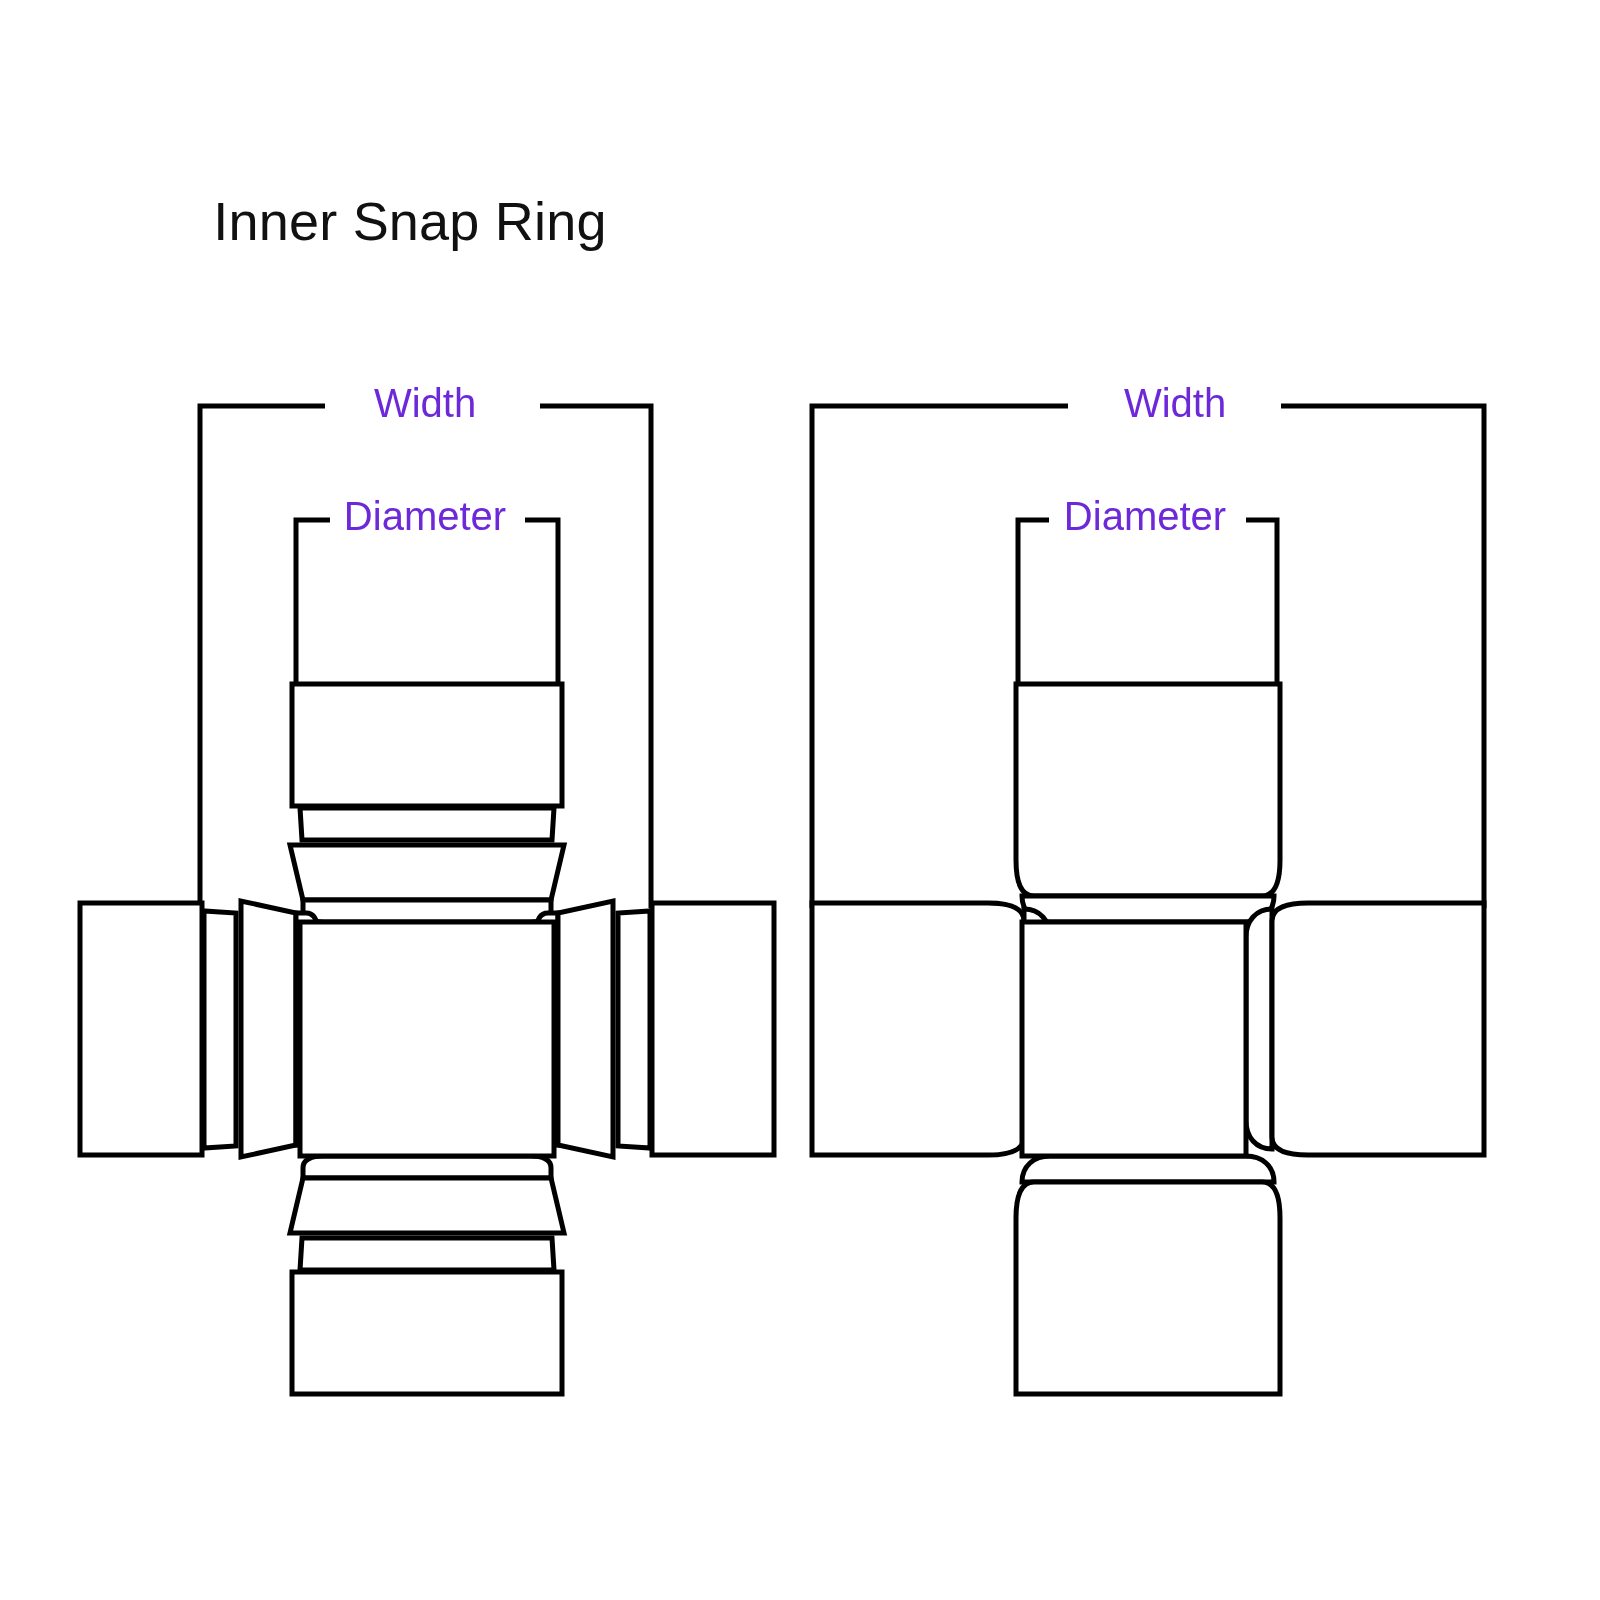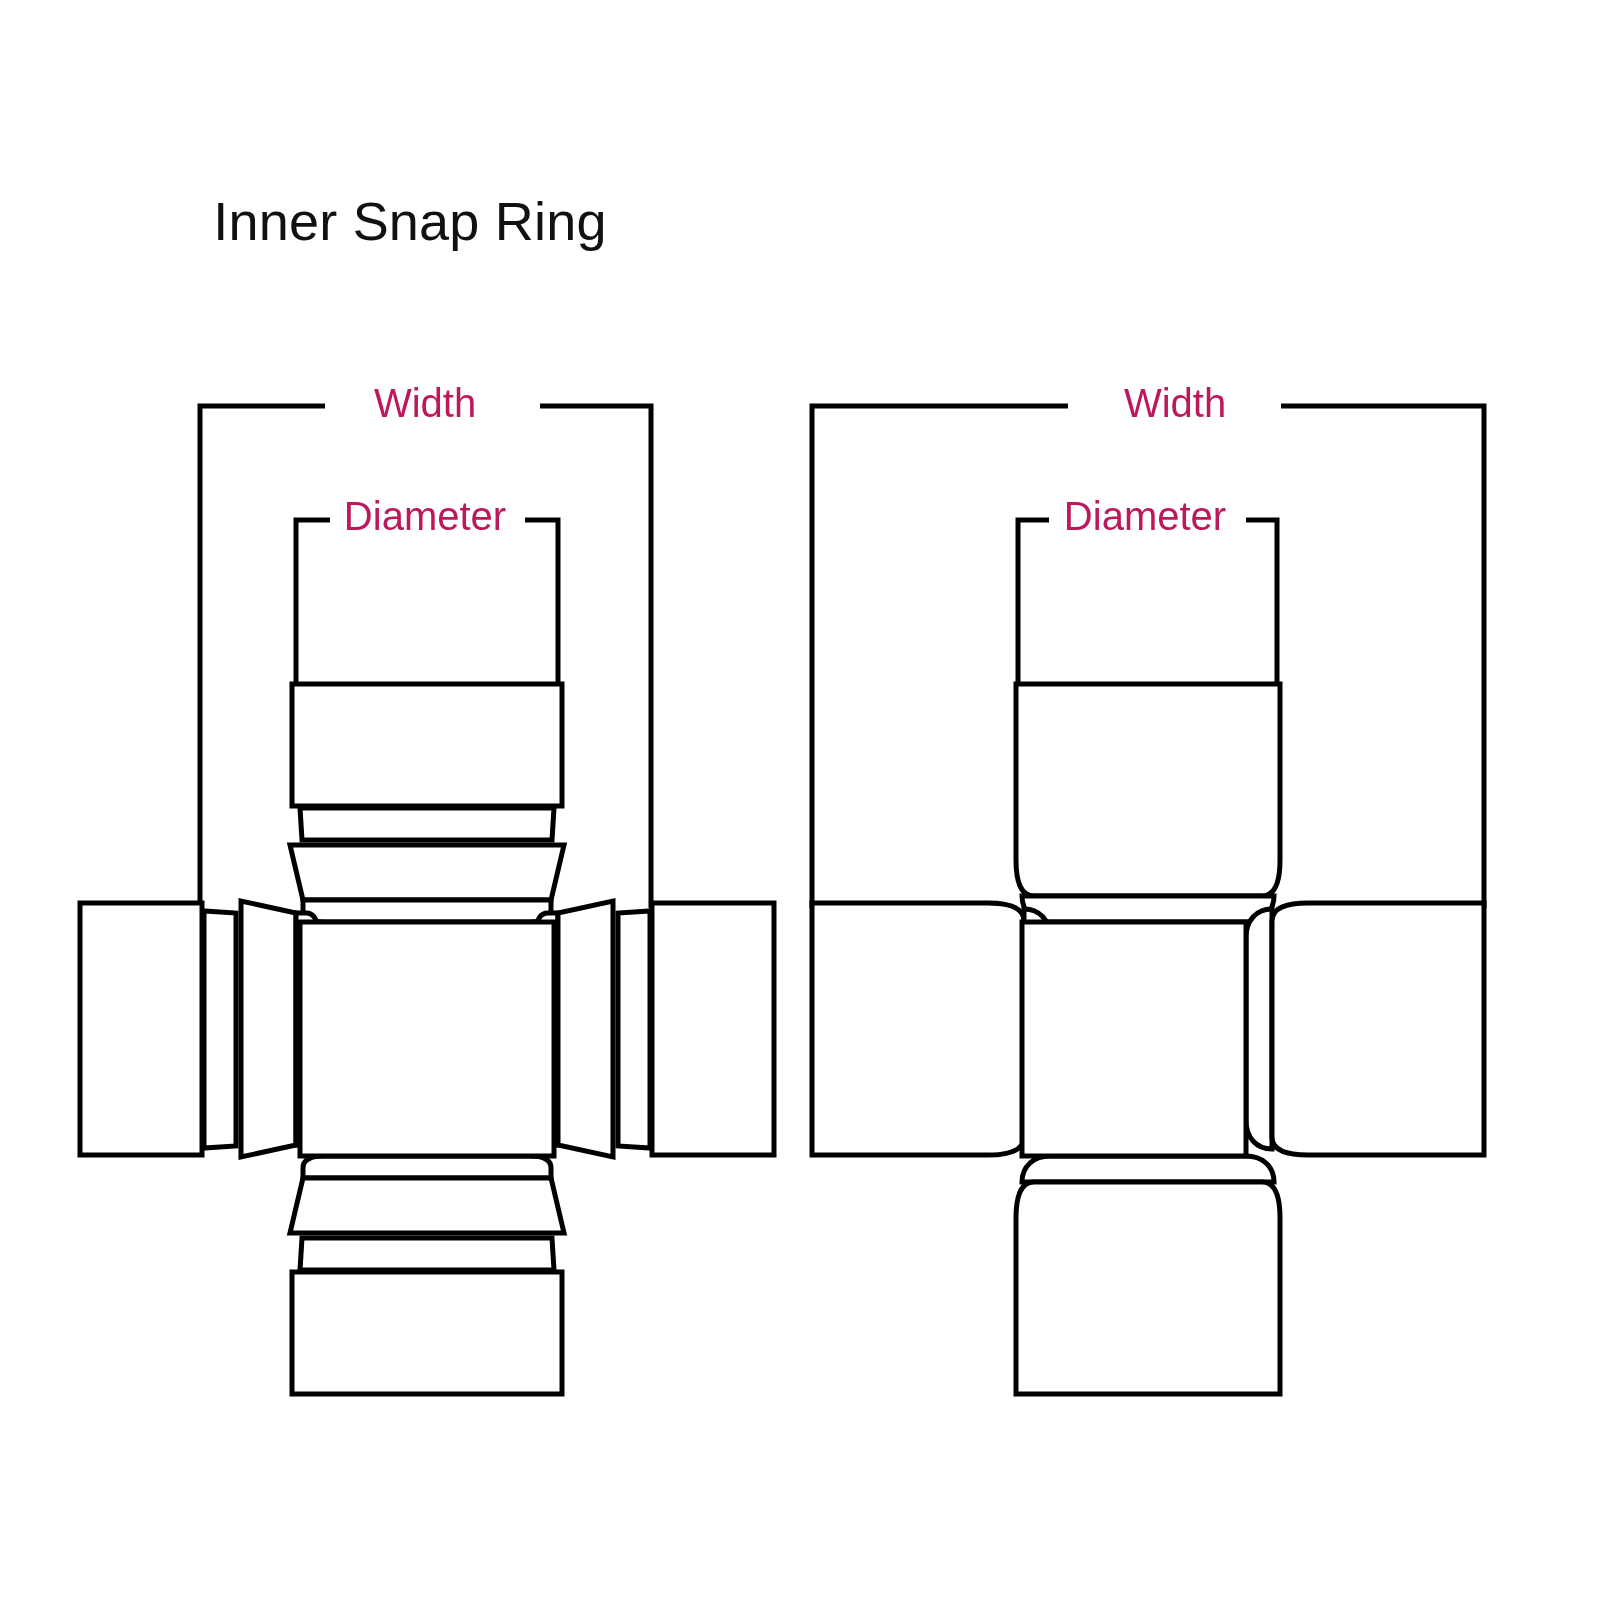--- a/index.html
+++ b/index.html
@@ -37,21 +37,21 @@
     white-space: nowrap;
     font-family: "Liberation Sans", sans-serif;
   }
   #title-left  { left: 60px;  top: 190px; width: 700px; }
   #title-right { left: 810px; top: 190px; width: 700px; }
 
   .dim-label {
     position: absolute;
     font-size: 40px;
     font-weight: 400;
-    color: #be185d;
+    color: #6d28d9;
     white-space: nowrap;
     text-align: center;
     font-family: "Liberation Sans", sans-serif;
   }
   #width-label-left    { left: 300px;  top: 381px; width: 250px; }
   #diameter-label-left { left: 300px;  top: 494px; width: 250px; }
   #width-label-right   { left: 1050px; top: 381px; width: 250px; }
   #diameter-label-right{ left: 1020px; top: 494px; width: 250px; }
 
   .ln {

